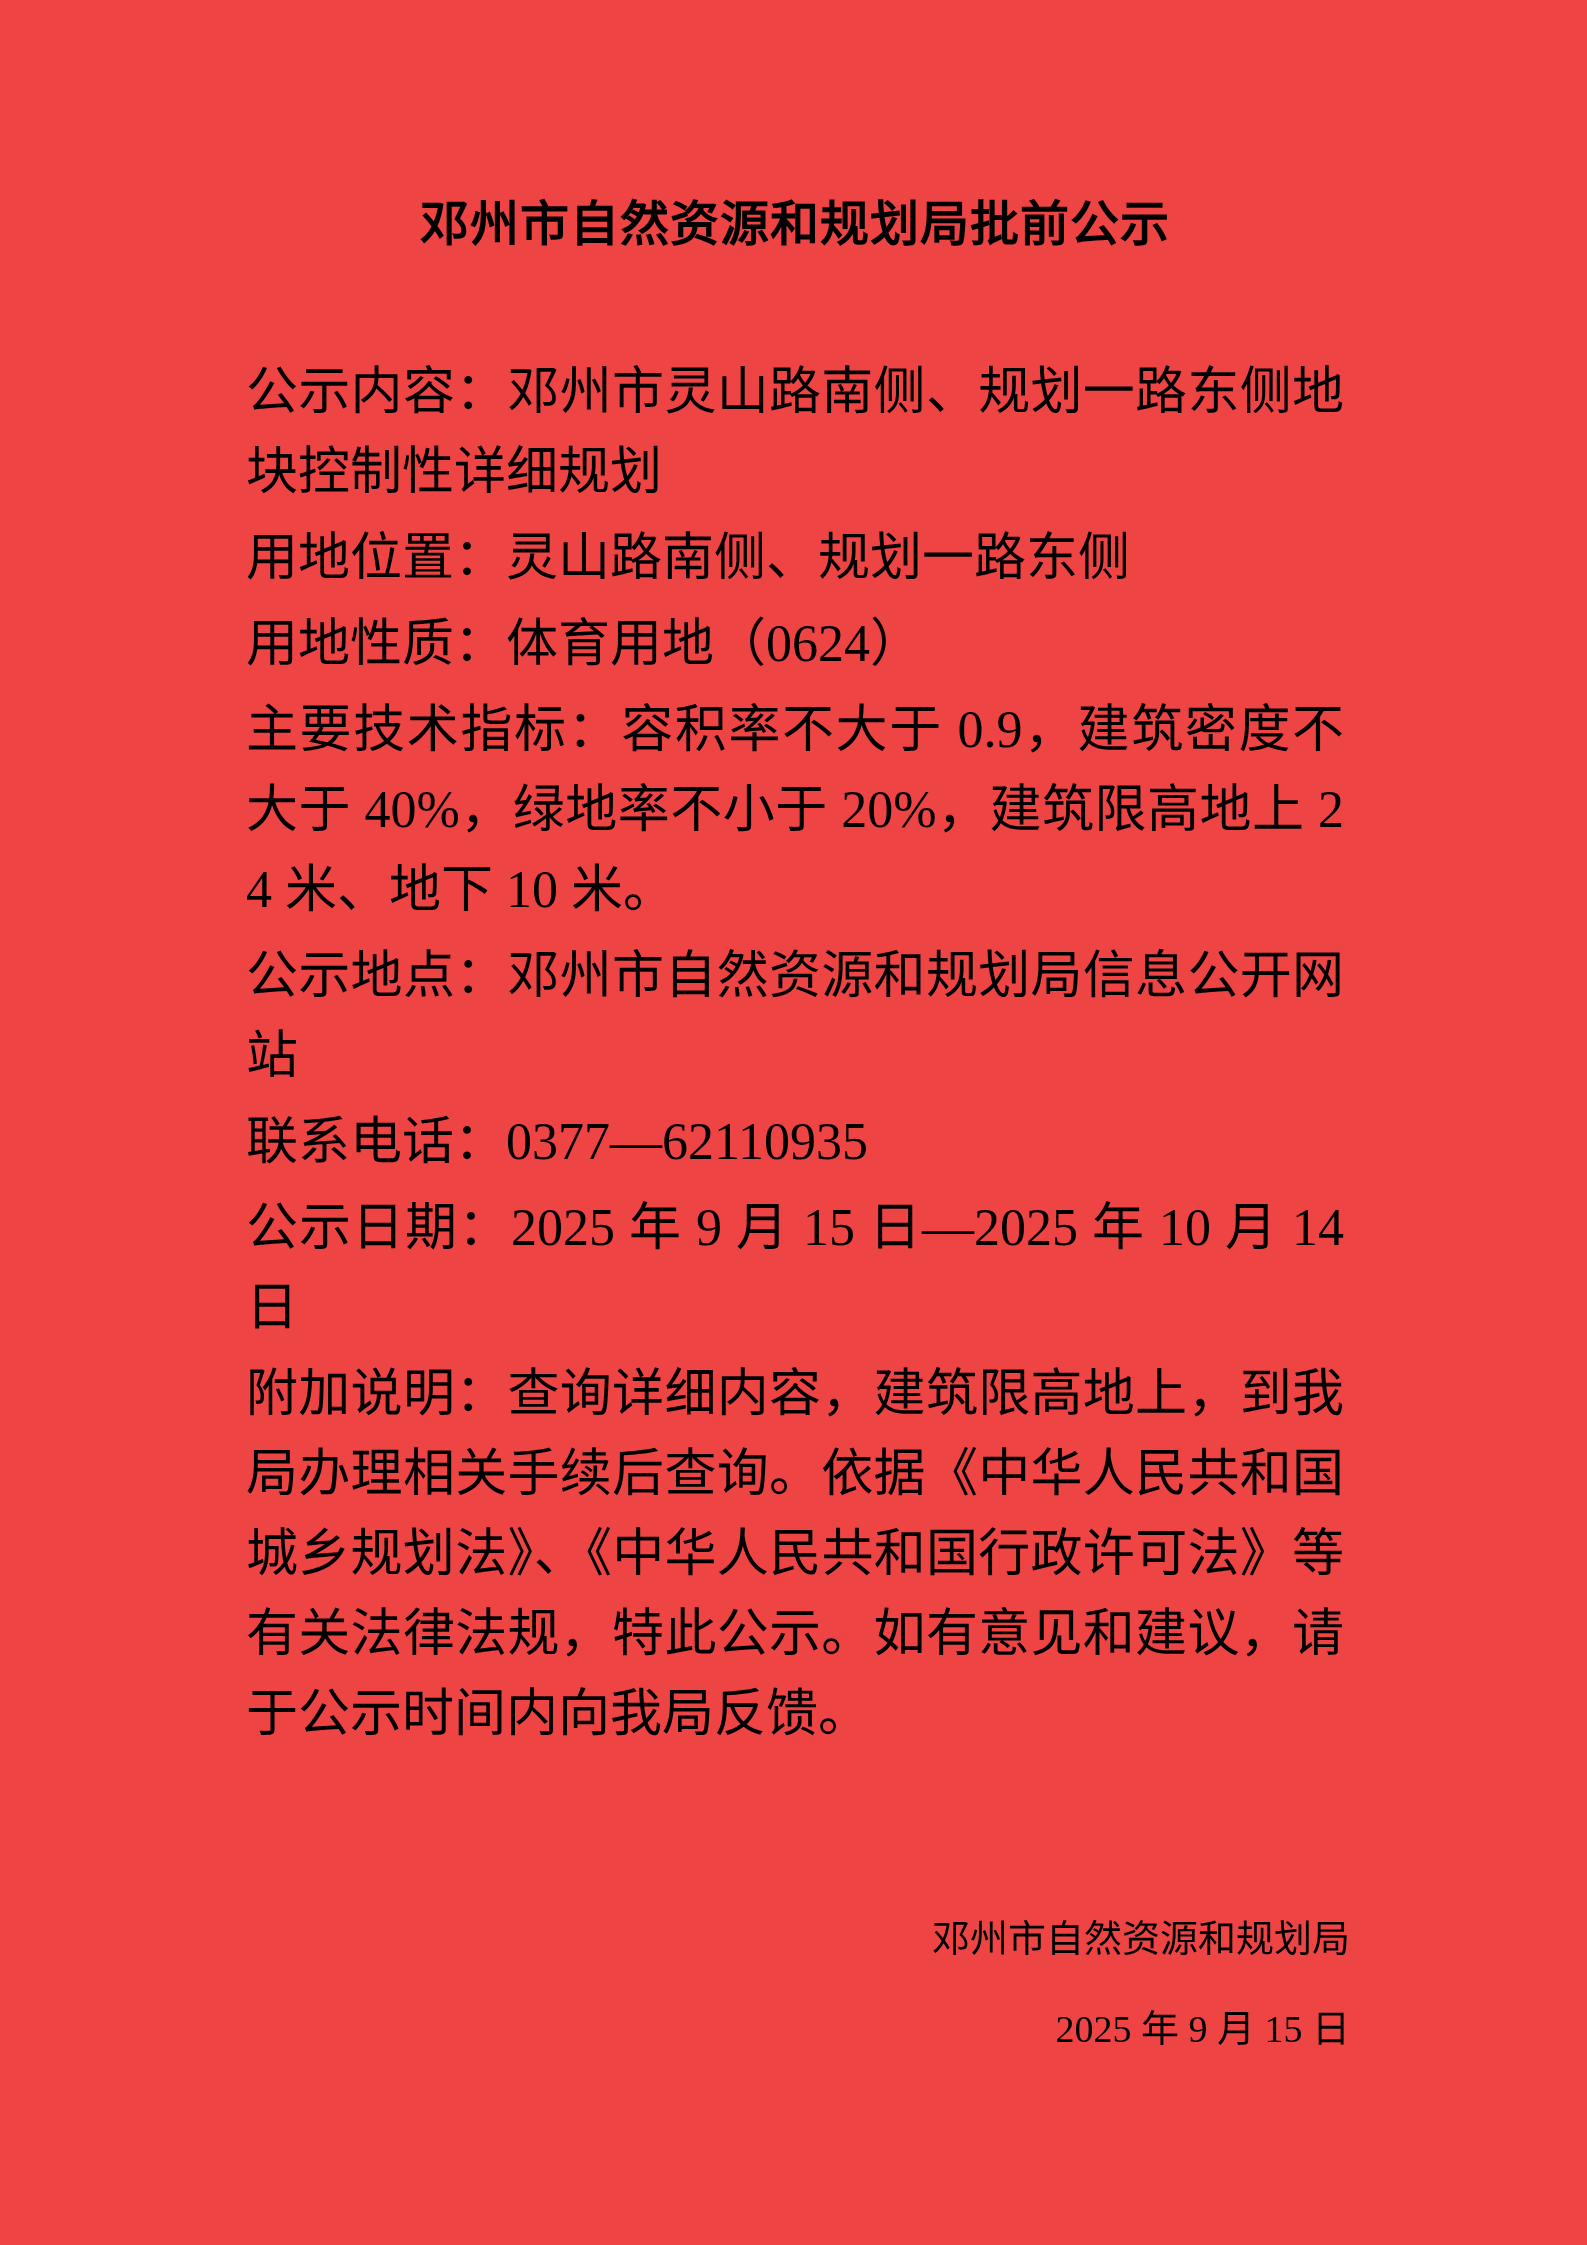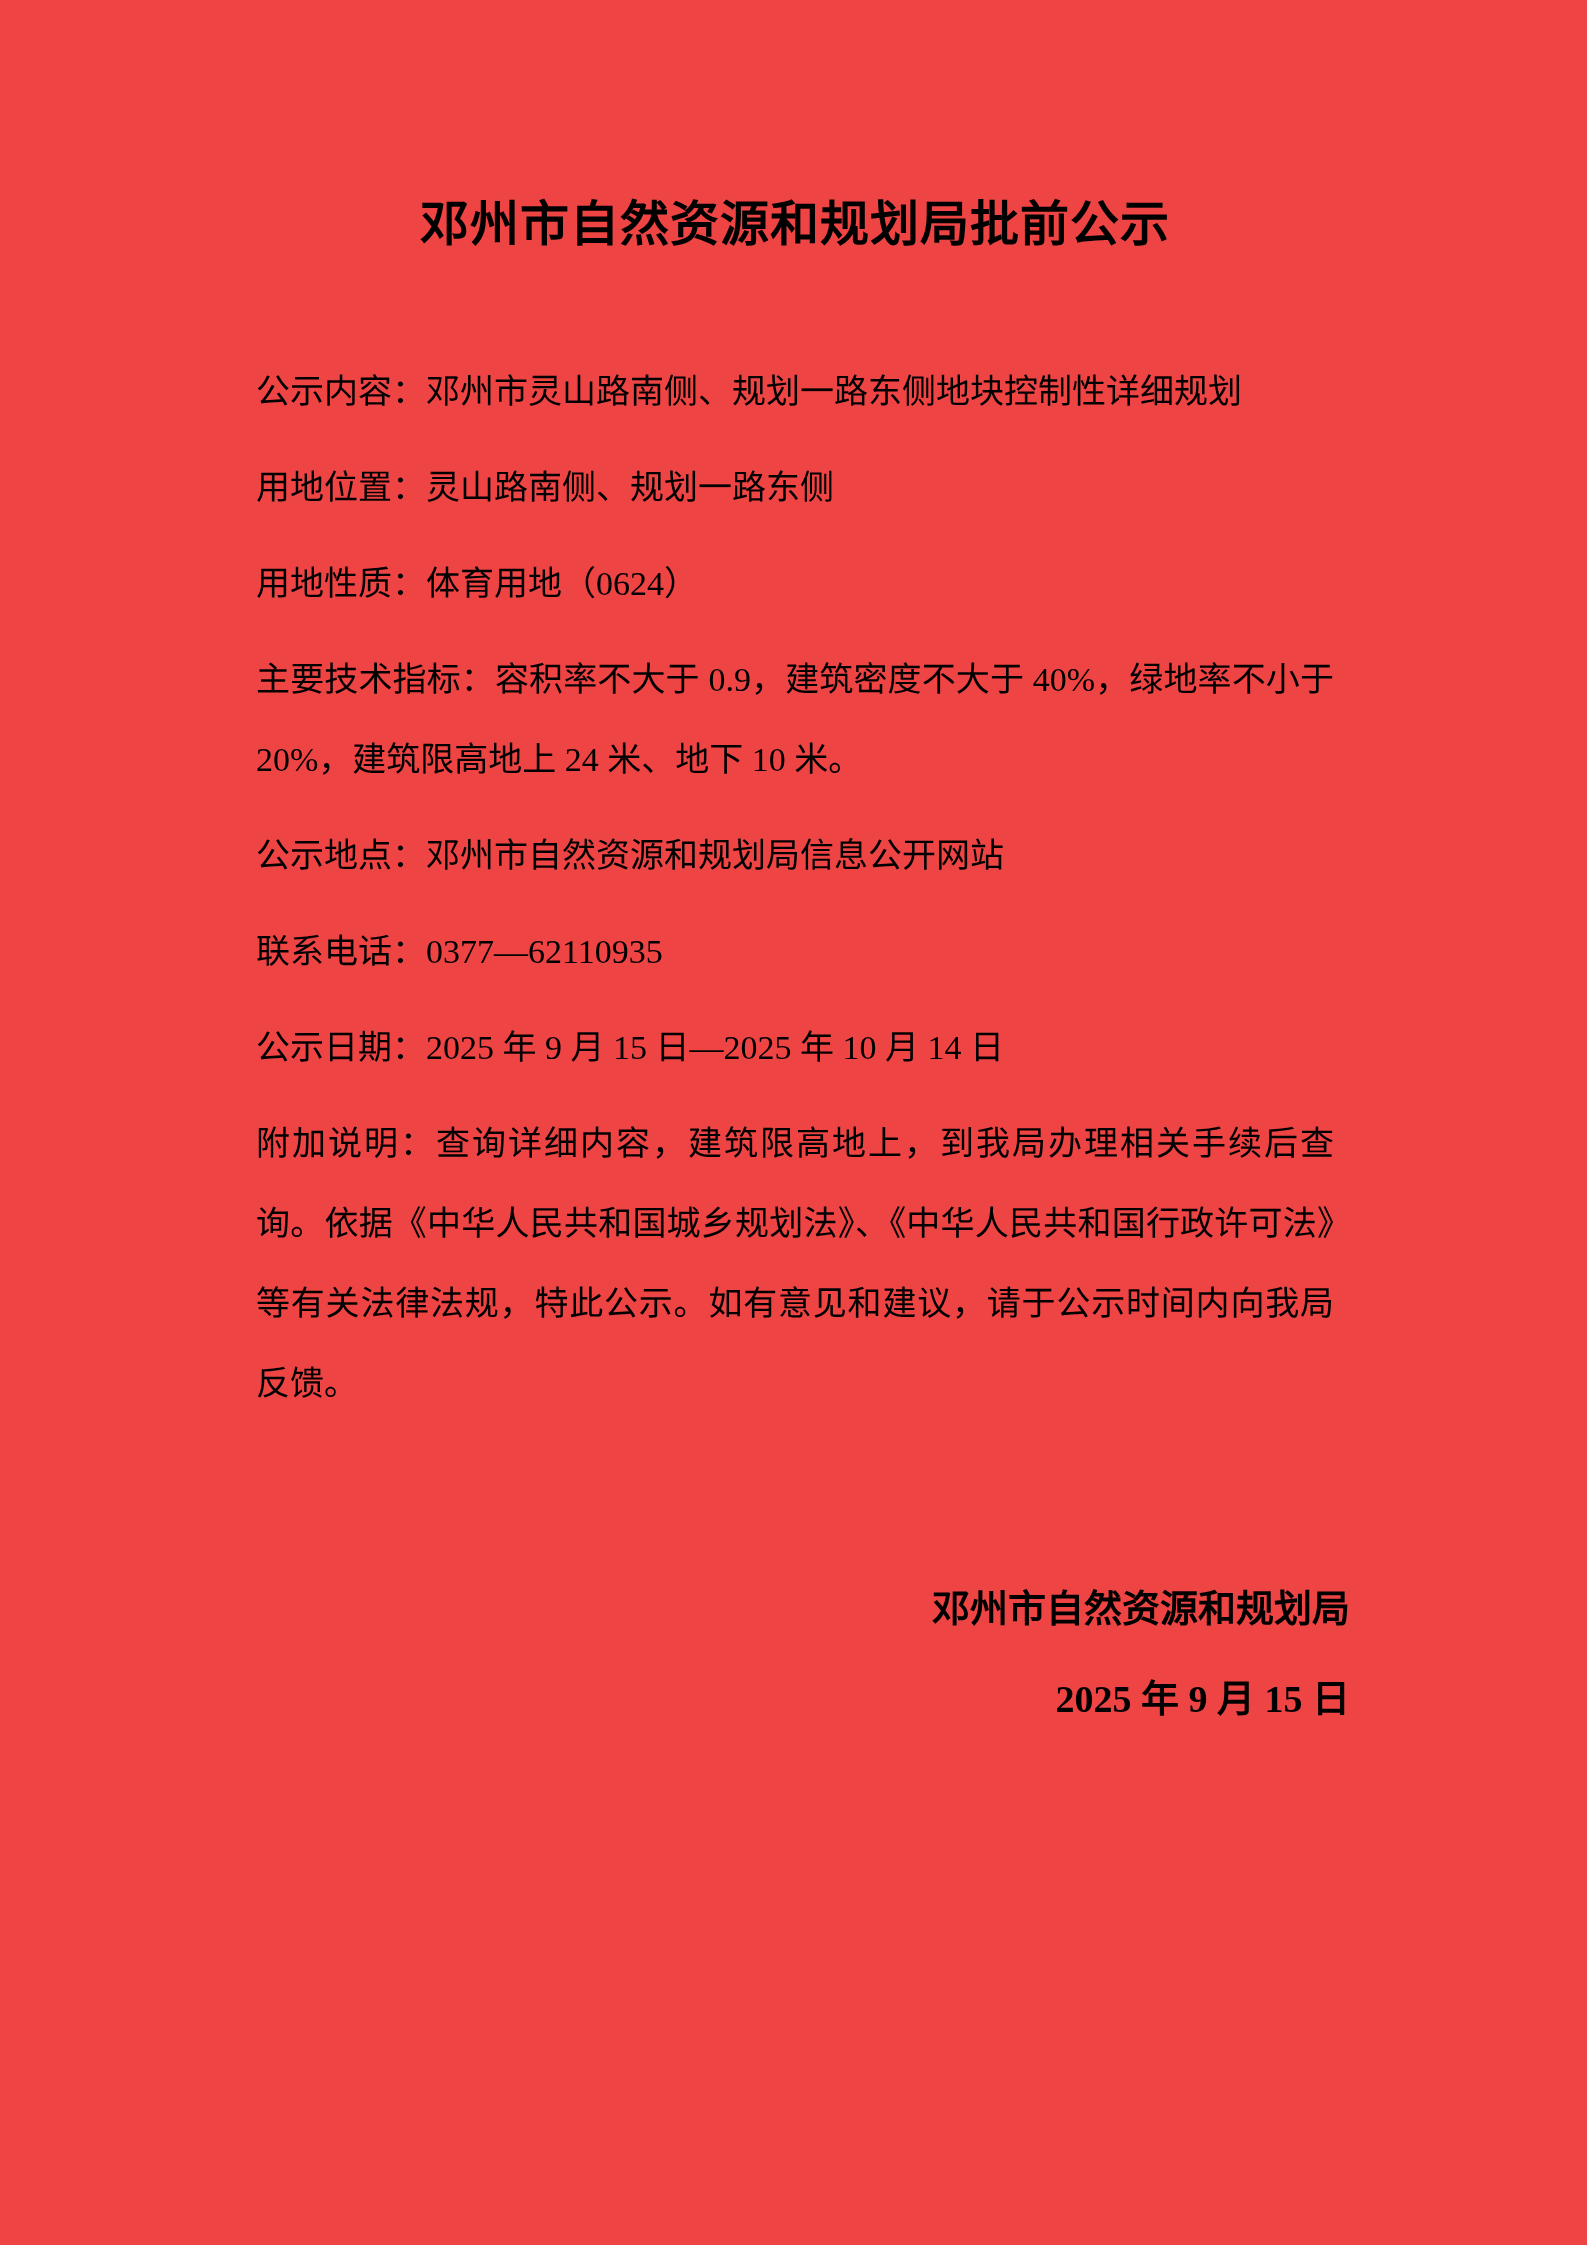--- a/index.html
+++ b/index.html
@@ -22,33 +22,32 @@
   .doc-title {
     margin: 0 0 92px 0;
     font-size: 49px;
     font-weight: bold;
     line-height: 70px;
     text-align: center;
     letter-spacing: 1px;
     white-space: nowrap;
   }
   .doc-body p {
-    margin: 16px;
-    font-size: 34px;
+    margin: 6px;
+    font-size: 52px;
     line-height: 80px;
     text-align: justify;
     text-justify: inter-ideograph;
     word-break: break-all;
   }
   .signature-block {
     margin-top: 145px;
     text-align: right;
     font-size: 38px;
     line-height: 80px;
-    font-weight: bold;
   }
   .signature-block .sig-date {
     margin-top: 10px;
   }
 </style>
 </head>
 <body>
 
 <div class="page">
 

